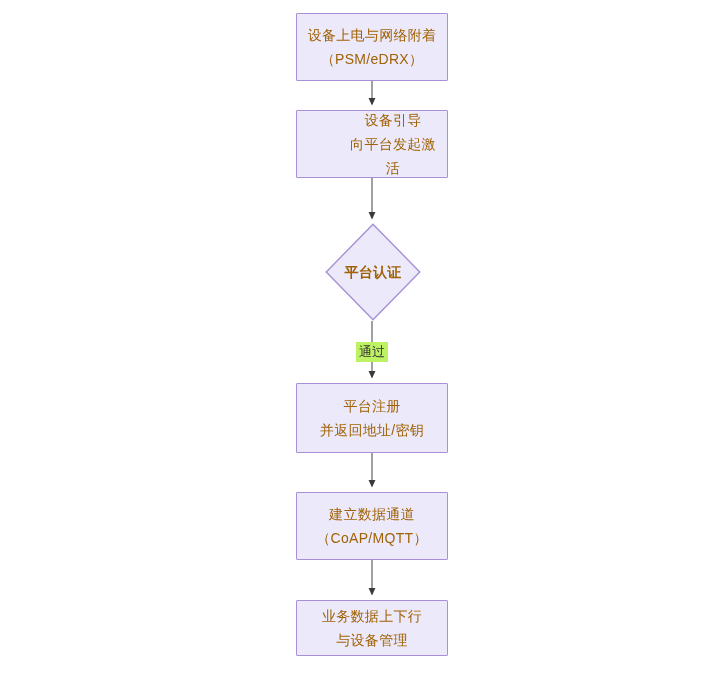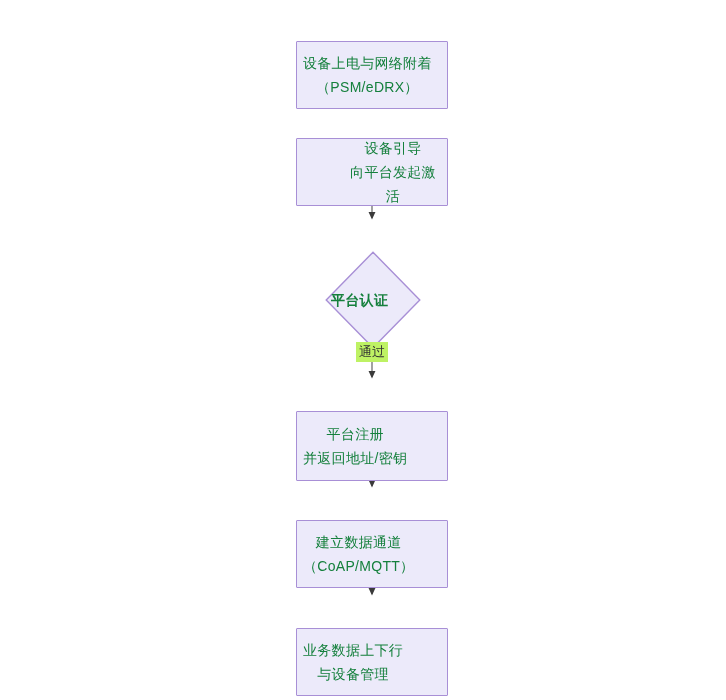--- a/index.html
+++ b/index.html
@@ -27,27 +27,26 @@
     top: 0;
     width: 726px;
     height: 700px;
     pointer-events: none;
   }
   .node {
     position: absolute;
     box-sizing: border-box;
     display: flex;
     align-items: center;
-    justify-content: flex-start;
+    justify-content: center;
     text-align: center;
-    color: #15803d;
+    color: #a16207;
     font-size: 14px;
     line-height: 24px;
     letter-spacing: 0.3px;
-    margin-top: 28px;
   }
   .node-process {
     background: #ECEAFA;
     border: 1.4px solid #A88FD6;
     border-radius: 1px;
   }
   .node-label {
     white-space: pre-line;
     padding: 0 6px;
   }
@@ -127,20 +126,20 @@
   <div class="node node-process" style="left:296px; top:492px; width:152px; height:68px;">
     <div class="node-label">建立数据通道
 （CoAP/MQTT）</div>
   </div>
 
   <div class="node node-process" style="left:296px; top:383px; width:152px; height:70px;">
     <div class="node-label">平台注册
 并返回地址/密钥</div>
   </div>
 
-  <div class="node node-process" style="left:296px; top:600px; width:152px; height:68px;">
+  <div class="node node-process" style="left:296px; top:600px; width:152px; height:56px;">
     <div class="node-label">业务数据上下行
 与设备管理</div>
   </div>
 
   <div class="edge-label" style="left:372px; top:352px;">通过</div>
 
 </div>
 
 </body></html>

